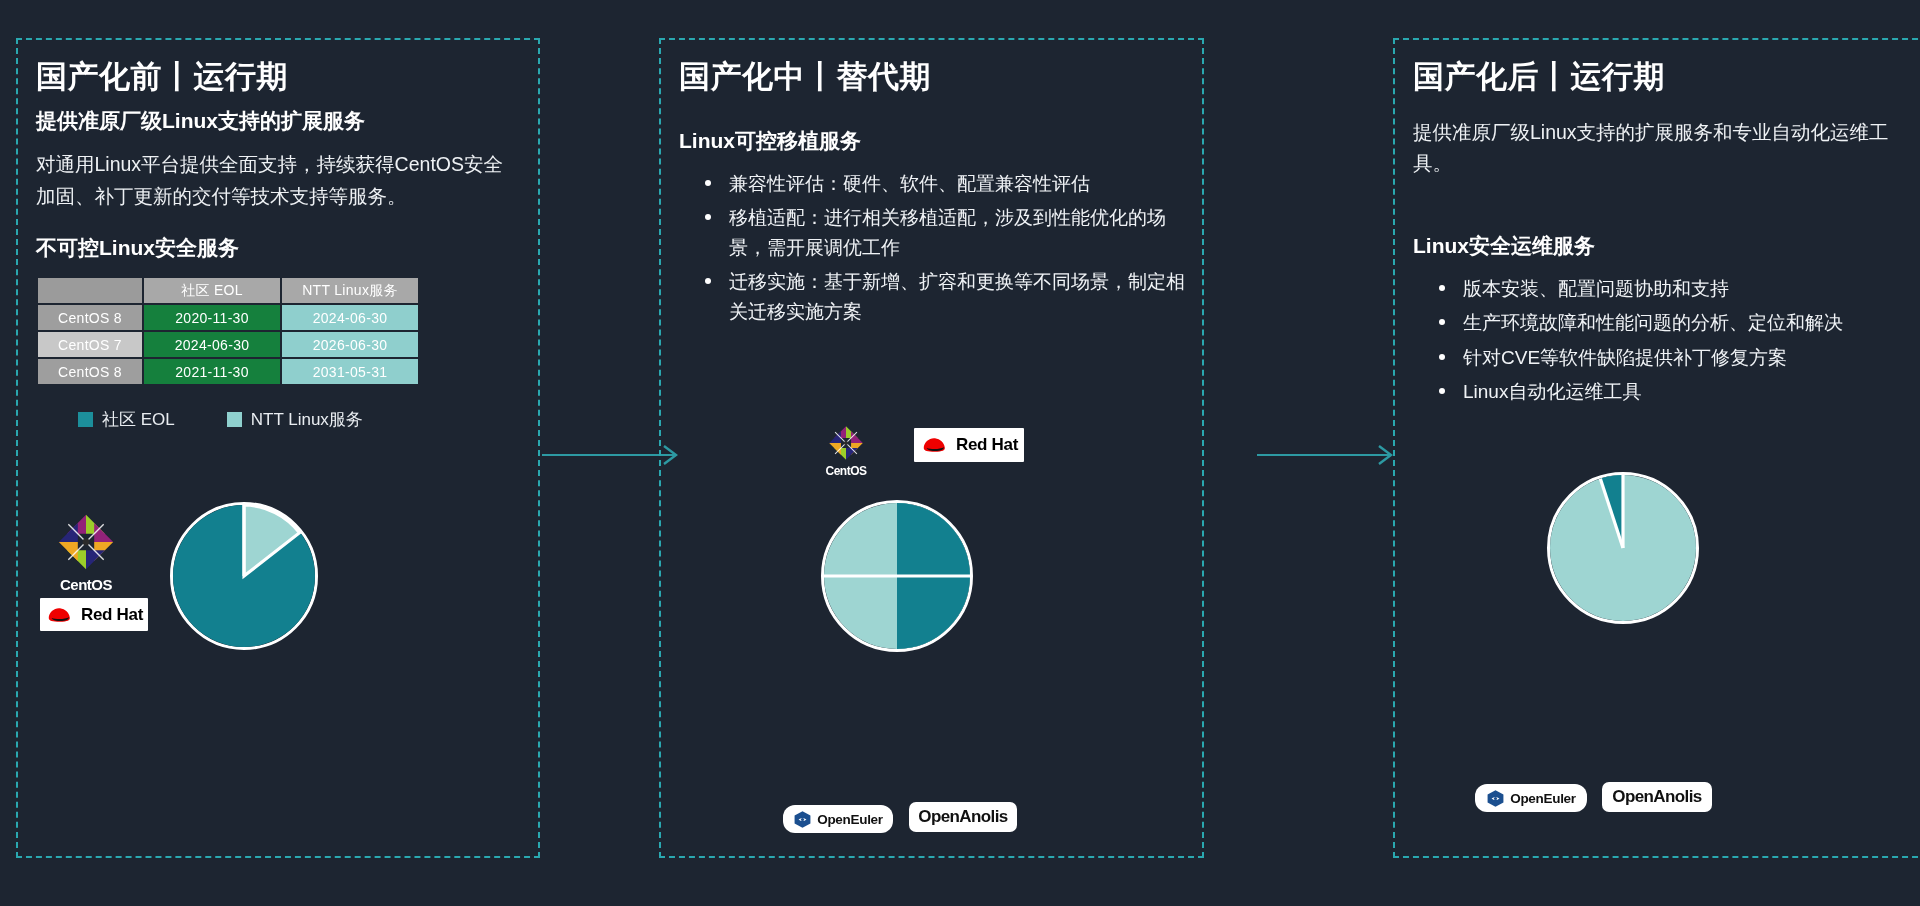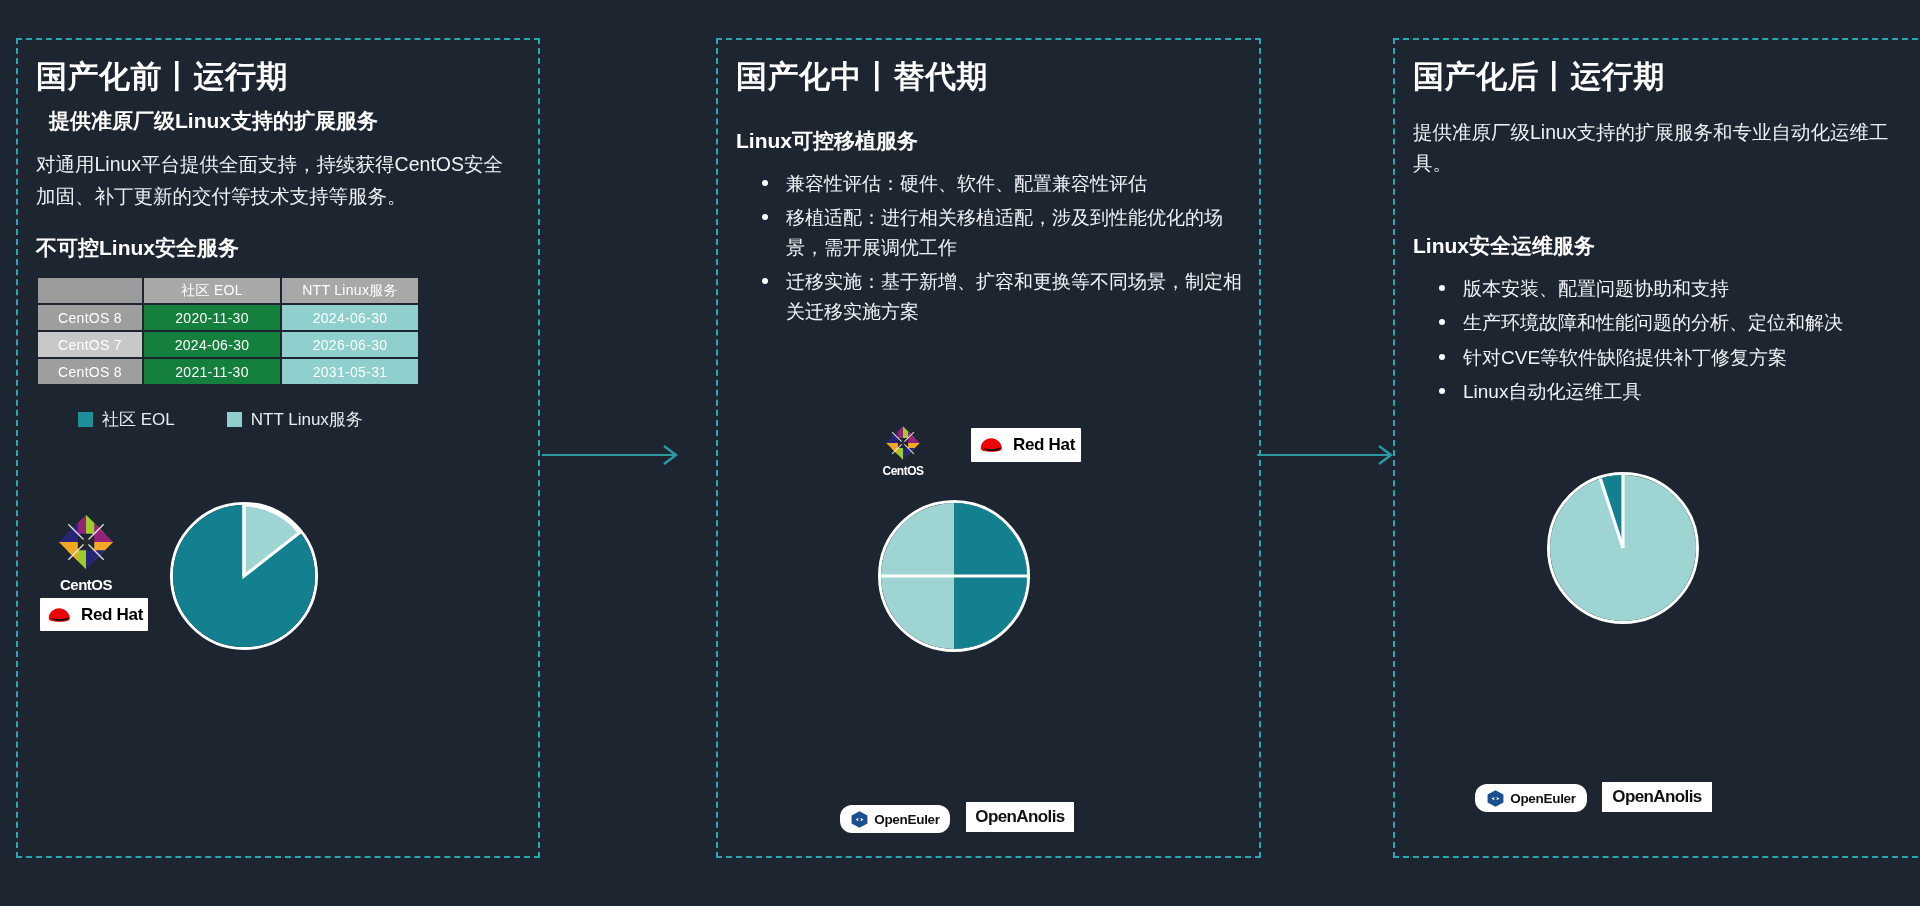--- a/index.html
+++ b/index.html
@@ -23,21 +23,21 @@
 
   
   .panel {
     position: absolute;
     top: 38px;
     height: 820px;
     border: 2px dashed #2aa8b0;
     box-sizing: border-box;
   }
   #panel-1 { left: 16px;    width: 524px; }
-  #panel-2 { left: 716px;  width: 545px; }
+  #panel-2 { left: 659px;  width: 545px; }
   #panel-3 { left: 1393px; width: 545px; }
 
   .panel-inner {
     position: absolute;
     left: 18px;
     right: 16px;
     top: 12px;
   }
 
   
@@ -47,21 +47,21 @@
     letter-spacing: 0.5px;
     line-height: 1.25;
     margin: 6px 0 4px 0;
     color: #ffffff;
     white-space: nowrap;
   }
   .sub {
     font-size: 21px;
     font-weight: bold;
     line-height: 1.35;
-    margin: 10px 0 0 13px;
+    margin: 10px 0 0 0;
     color: #ffffff;
   }
   .body-txt {
     font-size: 19.5px;
     line-height: 1.62;
     margin: 14px 0 0 0;
     color: #eef1f4;
     font-weight: 400;
   }
   .sec-head {
@@ -173,21 +173,21 @@
   .centos-wrap {
     position: absolute;
     text-align: center;
     width: 72px;
   }
   .centos-txt {
     font-size: 15px; font-weight: bold; color: #ffffff;
     margin-top: -4px; letter-spacing: -0.5px;
   }
   .oe-box { width: 105px; height: 26px; gap: 5px; border-radius: 12px; }
-  .oa-box { width: 102px; height: 26px; }
+  .oa-box { width: 102px; height: 26px; border-radius: 7px; }
   .oe-txt { font-size: 13.5px; font-weight: bold; color: #111; letter-spacing: -0.3px; }
   .oa-txt { font-size: 17px; font-weight: bold; color: #111; letter-spacing: -0.6px; }
 
   
   .arrow { position: absolute; }
 </style>
 </head>
 <body>
 
 <div class="stage">

